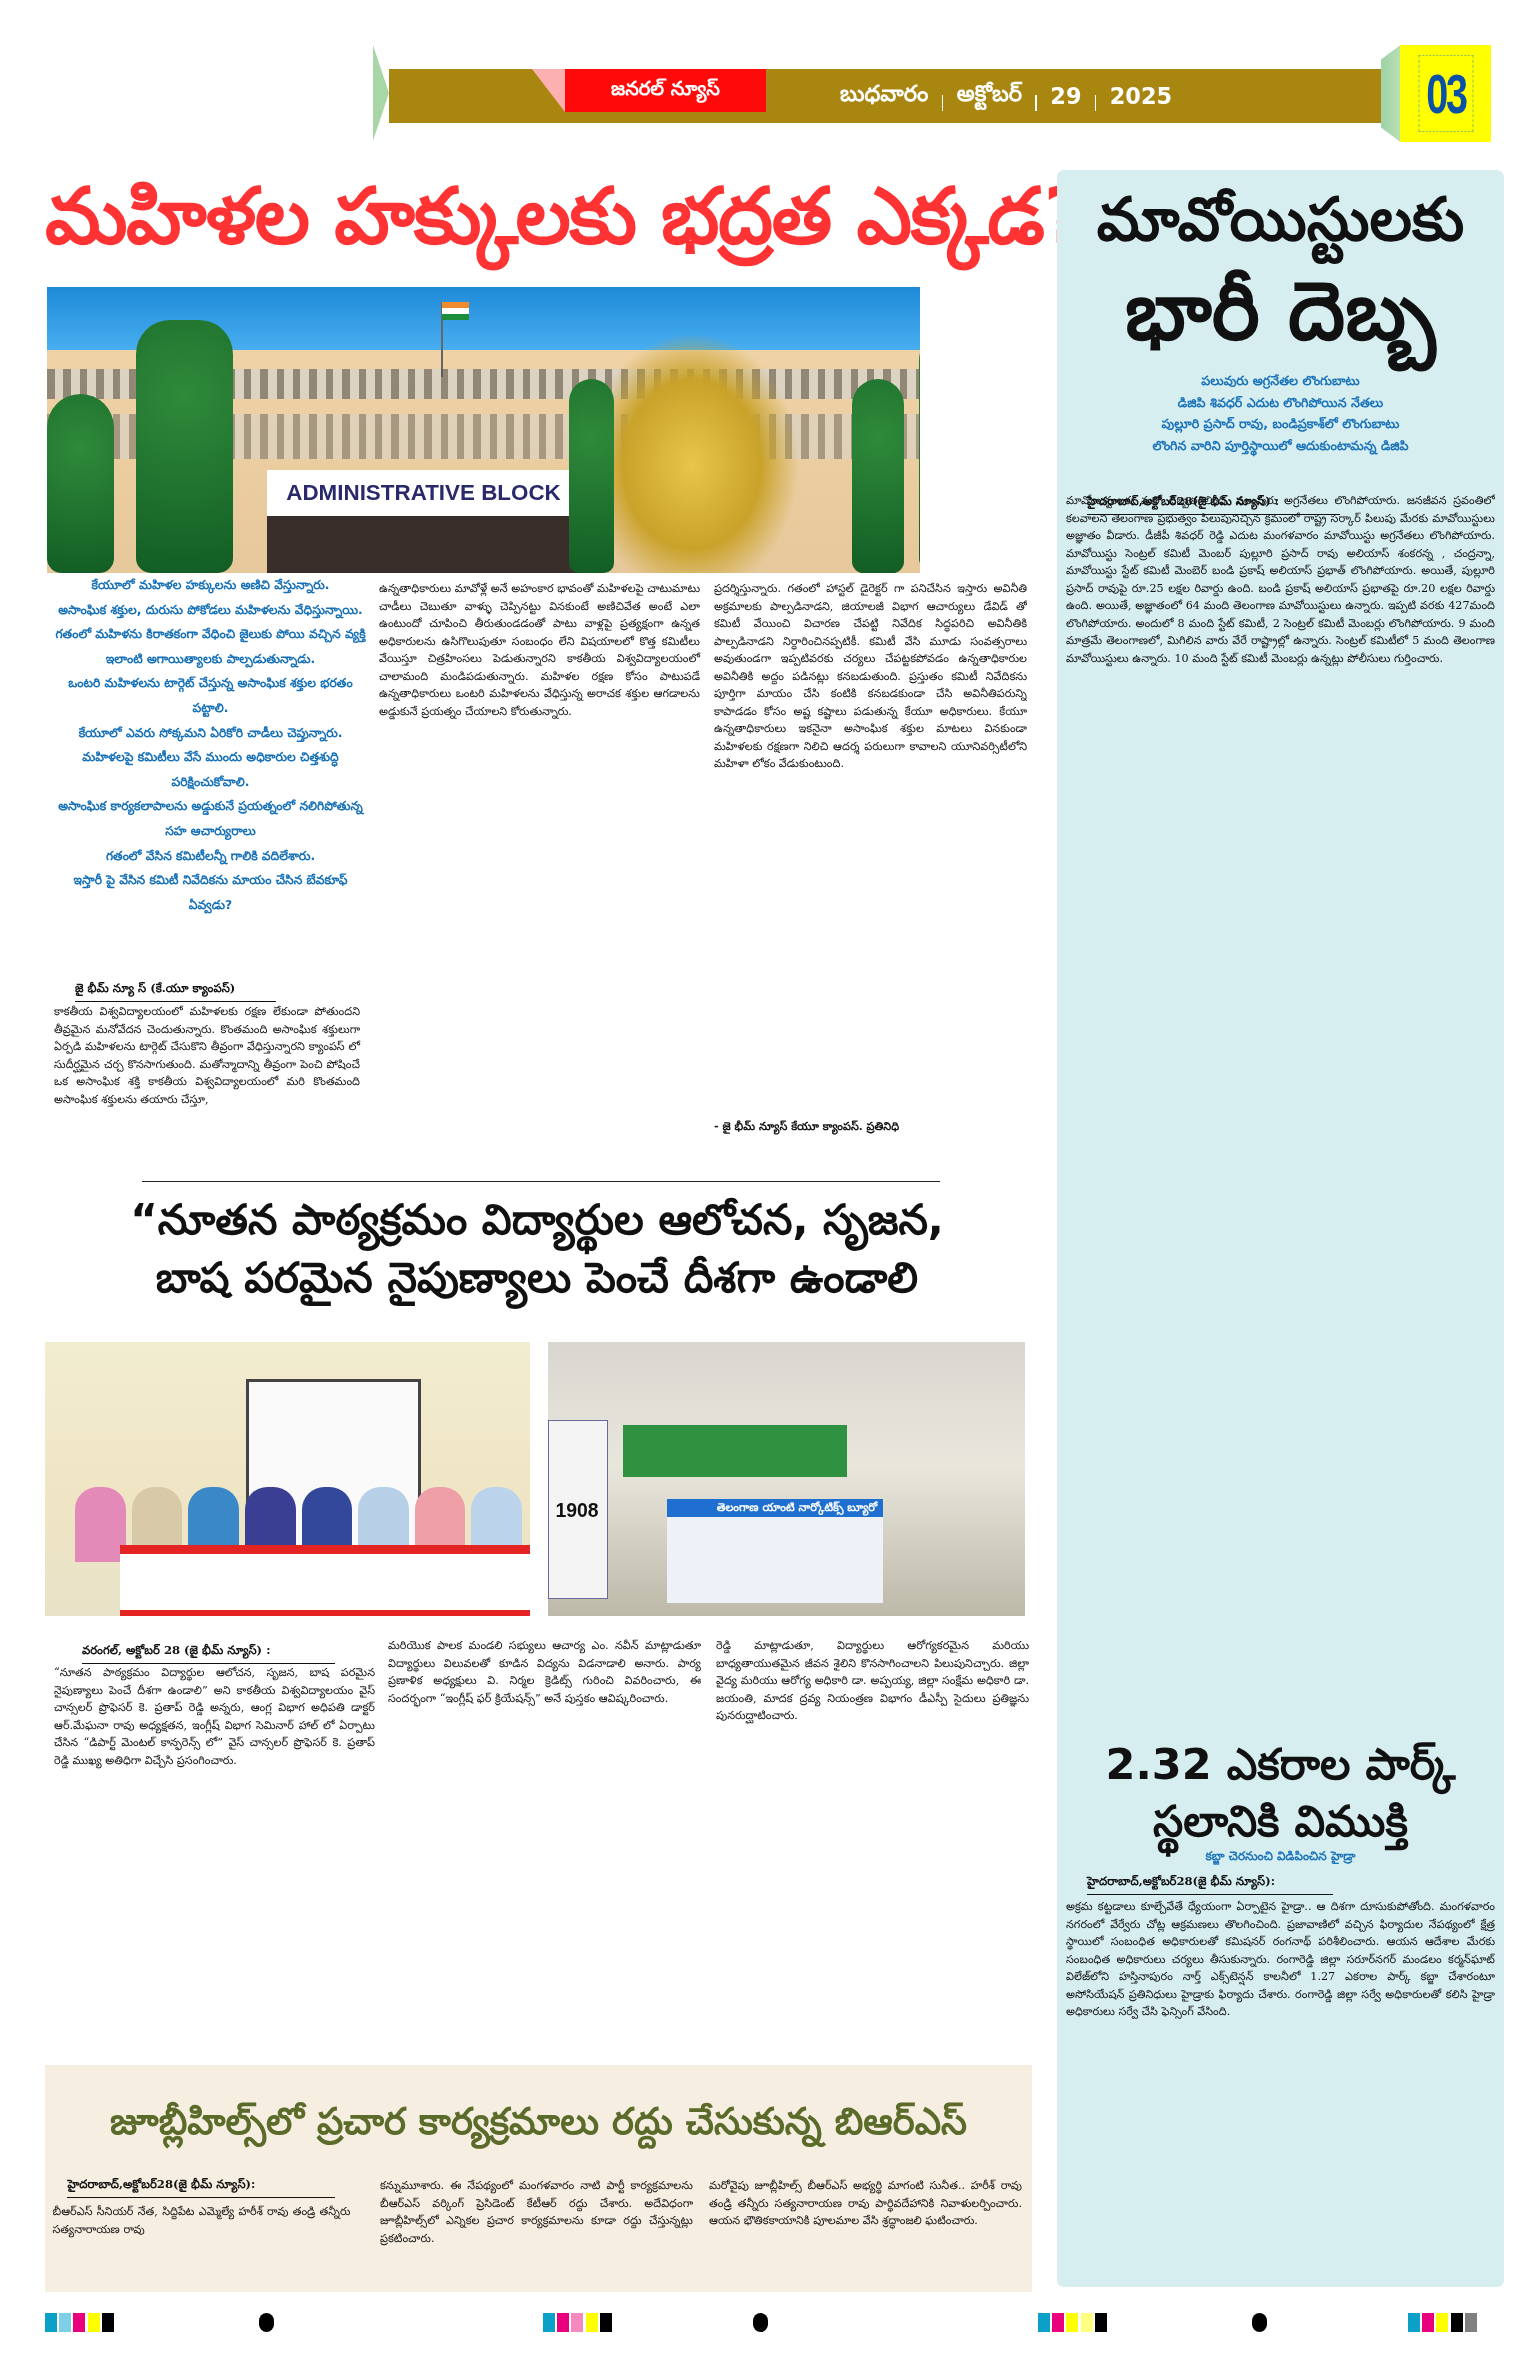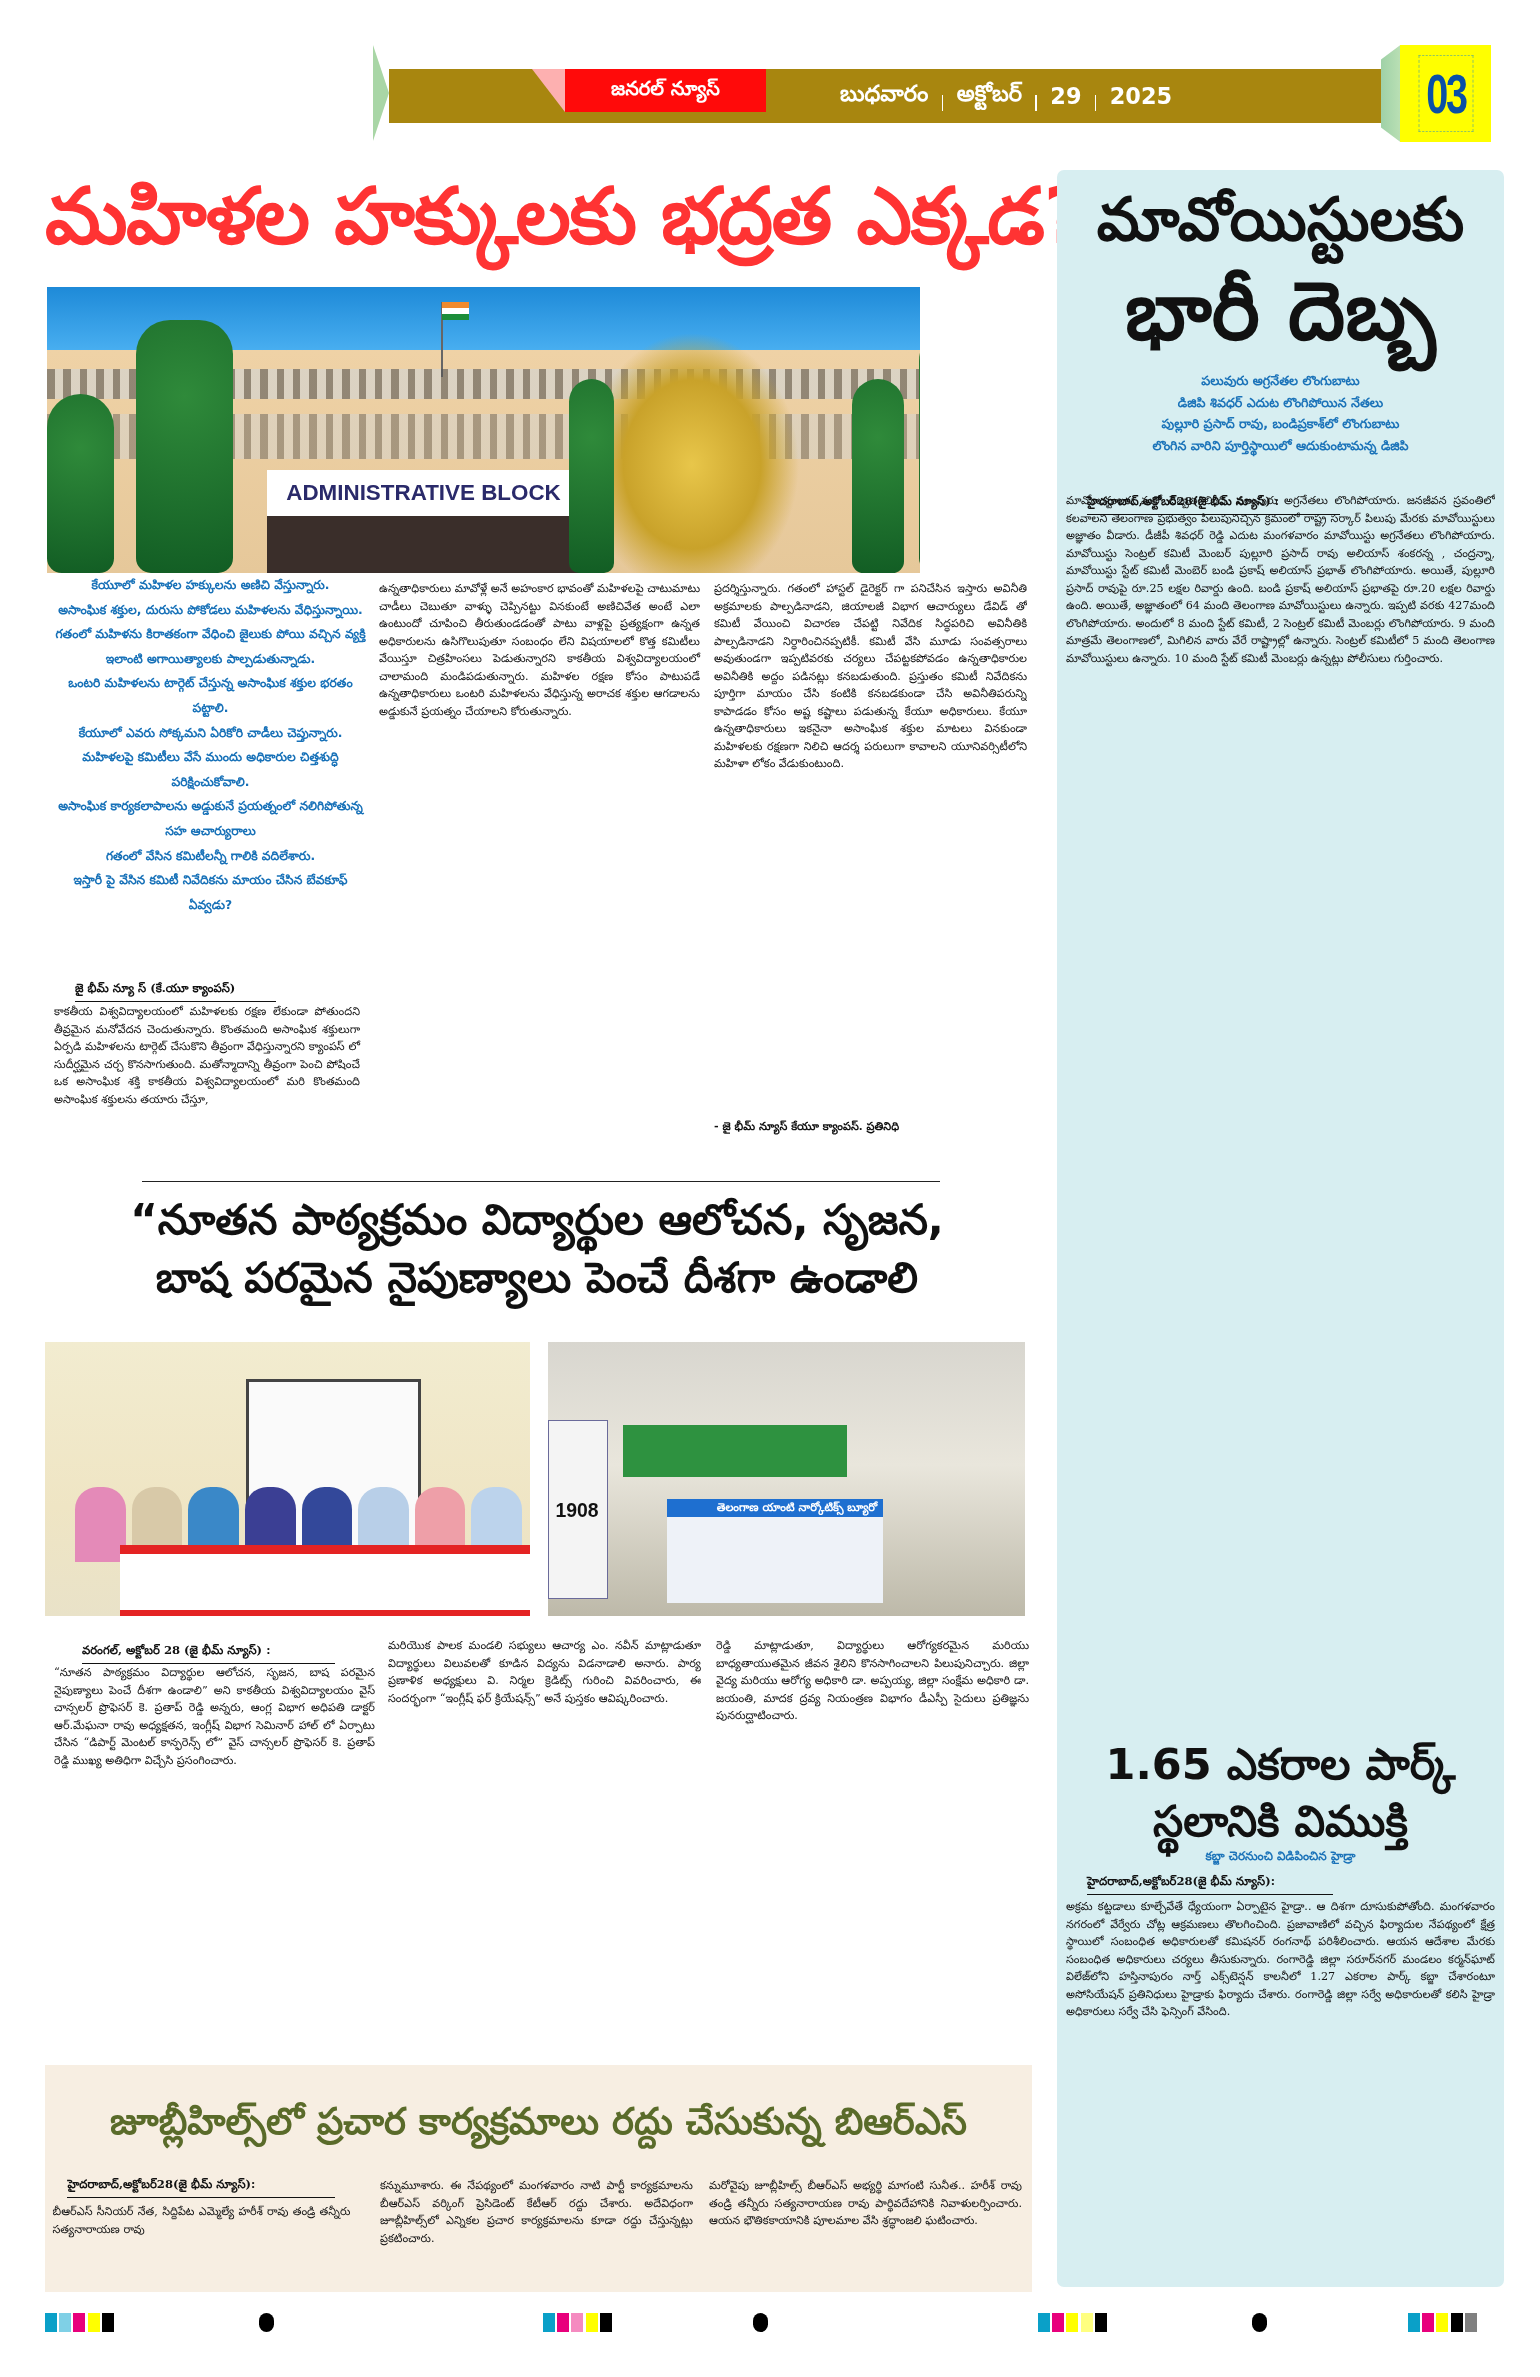--- a/index.html
+++ b/index.html
@@ -180,21 +180,21 @@
   <div class="sb-decks">
     <div>పలువురు అగ్రనేతల లొంగుబాటు</div>
     <div>డిజిపి శివధర్ ఎదుట లొంగిపోయిన నేతలు</div>
     <div>పుల్లూరి ప్రసాద్ రావు, బండిప్రకాశ్‌లో లొంగుబాటు</div>
     <div>లొంగిన వారిని పూర్తిస్థాయిలో ఆదుకుంటామన్న డిజిపి</div>
   </div>
   <div class="byline" style="left:30px; top:292px; width:253px;margin-top:32px;">హైదరాబాద్,అక్టోబర్28(జై భీమ్ న్యూస్) :</div>
   <div class="col" style="left:9px; top:322px; width:429px; height:1238px; overflow:hidden;">మావోయిస్టులకు మరో దెబ్బతగిలింది. పలువురు అగ్రనేతలు లొంగిపోయారు. జనజీవన స్రవంతిలో కలవాలని తెలంగాణ ప్రభుత్వం పిలుపునిచ్చిన క్రమంలో రాష్ట్ర సర్కార్ పిలుపు మేరకు మావోయిస్టులు అజ్ఞాతం వీడారు. డీజీపీ శివధర్ రెడ్డి ఎదుట మంగళవారం మావోయిస్టు అగ్రనేతలు లొంగిపోయారు. మావోయిస్టు సెంట్రల్ కమిటీ మెంబర్ పుల్లూరి ప్రసాద్ రావు అలియాస్ శంకరన్న , చంద్రన్నా, మావోయిస్టు స్టేట్ కమిటీ మెంబెర్ బండి ప్రకాష్ అలియాస్ ప్రభాత్ లొంగిపోయారు. అయితే, పుల్లూరి ప్రసాద్ రావుపై రూ.25 లక్షల రివార్డు ఉంది. బండి ప్రకాష్ అలియాస్ ప్రభాతపై రూ.20 లక్షల రివార్డు ఉంది. అయితే, అజ్ఞాతంలో 64 మంది తెలంగాణ మావోయిస్టులు ఉన్నారు. ఇప్పటి వరకు 427మంది లొంగిపోయారు. అందులో 8 మంది స్టేట్ కమిటీ, 2 సెంట్రల్ కమిటీ మెంబర్లు లొంగిపోయారు. 9 మంది మాత్రమే తెలంగాణలో, మిగిలిన వారు వేరే రాష్ట్రాల్లో ఉన్నారు. సెంట్రల్ కమిటీలో 5 మంది తెలంగాణ మావోయిస్టులు ఉన్నారు. 10 మంది స్టేట్ కమిటీ మెంబర్లు ఉన్నట్లు పోలీసులు గుర్తించారు.</div>
 
   <div class="sb-head3">
-    <div>1.65 ఎకరాల పార్క్</div>
+    <div>2.32 ఎకరాల పార్క్</div>
     <div>స్థలానికి విముక్తి</div>
   </div>
   <div class="sb-deck2">కబ్జా చెరనుంచి విడిపించిన హైడ్రా</div>
   <div class="byline" style="left:30px; top:1704px; width:246px;">హైదరాబాద్,అక్టోబర్28(జై భీమ్ న్యూస్):</div>
   <div class="col" style="left:9px; top:1728px; width:429px; height:388px; overflow:hidden;">అక్రమ కట్టడాలు కూల్చేవేతే ధ్యేయంగా ఏర్పాటైన హైడ్రా.. ఆ దిశగా దూసుకుపోతోంది. మంగళవారం నగరంలో వేర్వేరు చోట్ల ఆక్రమణలు తొలగించింది. ప్రజావాణిలో వచ్చిన ఫిర్యాదుల నేపథ్యంలో క్షేత్ర స్థాయిలో సంబంధిత అధికారులతో కమిషనర్ రంగనాథ్ పరిశీలించారు. ఆయన ఆదేశాల మేరకు సంబంధిత అధికారులు చర్యలు తీసుకున్నారు. రంగారెడ్డి జిల్లా సరూర్‌నగర్ మండలం కర్మన్‌ఘాట్ విలేజ్‌లోని హస్తినాపురం నార్త్ ఎక్స్‌టెన్షన్ కాలనీలో 1.27 ఎకరాల పార్క్ కబ్జా చేశారంటూ అసోసియేషన్ ప్రతినిధులు హైడ్రాకు ఫిర్యాదు చేశారు. రంగారెడ్డి జిల్లా సర్వే అధికారులతో కలిసి హైడ్రా అధికారులు సర్వే చేసి ఫెన్సింగ్ వేసింది.</div>
 </div>
 
 <div class="reg" style="left:45px;">
     <span style="background: rgb(10, 160, 200);"></span>
     <span style="background: rgb(127, 208, 230);"></span>

